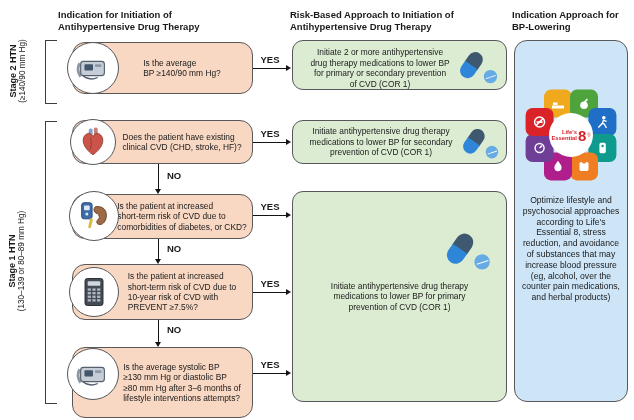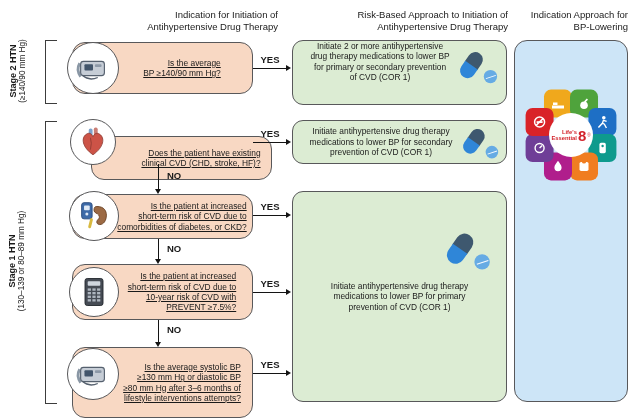--- a/index.html
+++ b/index.html
@@ -1,30 +1,30 @@
 <!DOCTYPE html>
 <html><head>
 <meta charset="utf-8">
 <style>
   html,body{margin:0;padding:0;background:#fff;}
   #canvas{position:relative;width:634px;height:420px;background:#ffffff;overflow:hidden;
           font-family:"Liberation Sans",sans-serif;color:#1a1a1a;}
   .abs{position:absolute;}
   .pre{white-space:pre-line;}
-  .hdr{font-weight:normal;font-size:9.5px;line-height:11.5px;text-align:right;}
+  .hdr{font-weight:bold;font-size:9.5px;line-height:11.5px;text-align:left;}
   
   .bracket{border-left:1.6px solid #3c3c3c;border-top:1.6px solid #3c3c3c;border-bottom:1.6px solid #3c3c3c;}
   
   .vlabel{transform:rotate(-90deg);text-align:center;}
   .vlabel .l1{font-weight:bold;font-size:9px;line-height:10px;display:block;}
   .vlabel .l2{font-size:8.2px;line-height:9.5px;display:block;}
   
   .qbox{left:72px;width:181px;background:#f8d8c3;border:1.2px solid #58585a;border-radius:13px;
         box-sizing:border-box;display:flex;align-items:center;justify-content:center;}
-  .qtext{font-size:8.4px;line-height:10.4px;text-align:right;padding-left:44px;padding-right:5px;text-decoration:underline;}
+  .qtext{font-size:8.4px;line-height:10.4px;text-align:left;padding-left:44px;padding-right:5px;}
   
   .circ{background:#fff;border:1.2px solid #58585a;border-radius:50%;display:flex;align-items:center;justify-content:center;box-sizing:border-box;}
   
   .gbox{left:292px;width:215px;background:#dcecd3;border:1.2px solid #58585a;border-radius:11px;box-sizing:border-box;}
   .gtext{font-size:8.4px;line-height:10.4px;text-align:center;white-space:pre-line;}
   
   .bluebox{left:514px;top:40px;width:114px;height:362px;background:#cde5f7;border:1.2px solid #58585a;border-radius:13px;box-sizing:border-box;}
   .lstext{font-size:8.6px;line-height:10.8px;text-align:center;}
   
   .harrow{border-top:1.6px solid #141414;}
@@ -76,21 +76,21 @@
   </div>
   <div class="abs vlabel" style="left:-130px;top:248px;width:300px;height:26px;">
     <span class="l1">Stage 1 HTN</span>
     <span class="l2">(130–139 or 80–89 mm Hg)</span>
   </div>
 
   <div class="abs qbox" style="top:42px;height:52px;">
     <div class="qtext pre">Is the average
 BP ≥140/90 mm Hg?</div>
   </div>
-  <div class="abs qbox" style="top:136px;height:44px;margin-left:19px;">
+  <div class="abs qbox" style="top:120px;height:44px;">
     <div class="qtext pre">Does the patient have existing
 clinical CVD (CHD, stroke, HF)?</div>
   </div>
   <div class="abs qbox" style="top:194px;height:45px;">
     <div class="qtext pre">Is the patient at increased
 short-term risk of CVD due to
 comorbidities of diabetes, or CKD?</div>
   </div>
   <div class="abs qbox" style="top:264px;height:56px;">
     <div class="qtext pre">Is the patient at increased
@@ -178,21 +178,21 @@
 
   <div class="abs varrow" style="left:158px;top:164px;height:25px;"></div>
   <div class="abs no" style="left:167px;top:170px;">NO</div>
 
   <div class="abs varrow" style="left:158px;top:239px;height:20px;"></div>
   <div class="abs no" style="left:167px;top:243px;">NO</div>
 
   <div class="abs varrow" style="left:158px;top:320px;height:22px;"></div>
   <div class="abs no" style="left:167px;top:324px;">NO</div>
 
-  <div class="abs gbox" style="top:40px;height:65px;display:flex;align-items:flex-start;">
+  <div class="abs gbox" style="top:40px;height:50px;display:flex;align-items:flex-end;">
     <div class="gtext" style="width:158px;padding-left:8px;">Initiate 2 or more antihypertensive
 drug therapy medications to lower BP
 for primary or secondary prevention
 of CVD (COR 1)</div>
     <div class="pill" style="right:4px;top:7px;transform:scale(.95);">
       <div class="cap">
           <div class="half-a"></div>
           <div class="half-b"></div>
         </div>
         <div class="tab"></div>
@@ -275,17 +275,18 @@
               <path d="M3.4 10.6 L10.6 3.4" stroke="#fff" stroke-width="1.5"></path>
             </svg>
         </div>
         <div class="wcenter">
           <span class="wtxt">Life's
 Essential</span>
           <span class="wnum">8</span>
           <span class="wreg">®</span>
         </div>
       </div>
+      <div class="lstext" style="width:100px;margin-top:12px;">Optimize lifestyle and psychosocial approaches according to Life's Essential 8, stress reduction, and avoidance of substances that may increase blood pressure (eg, alcohol, over the counter pain medications, and herbal products)</div>
     </div>
   </div>
 
 
 </div>
 
 </body></html>

